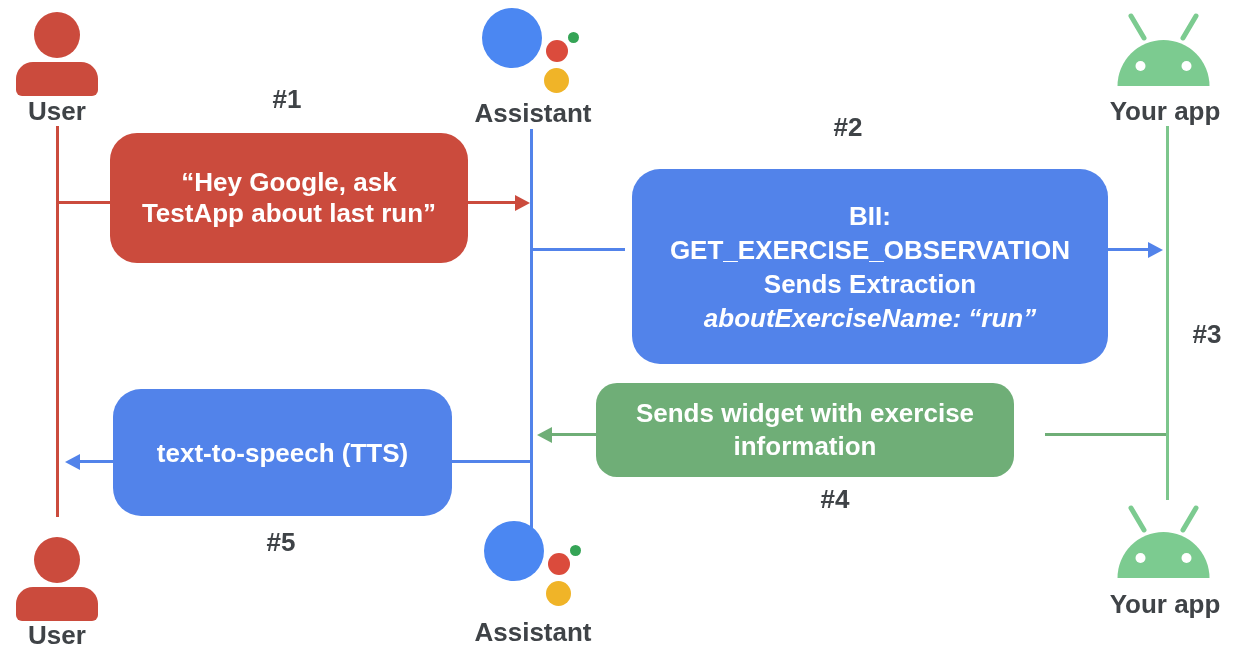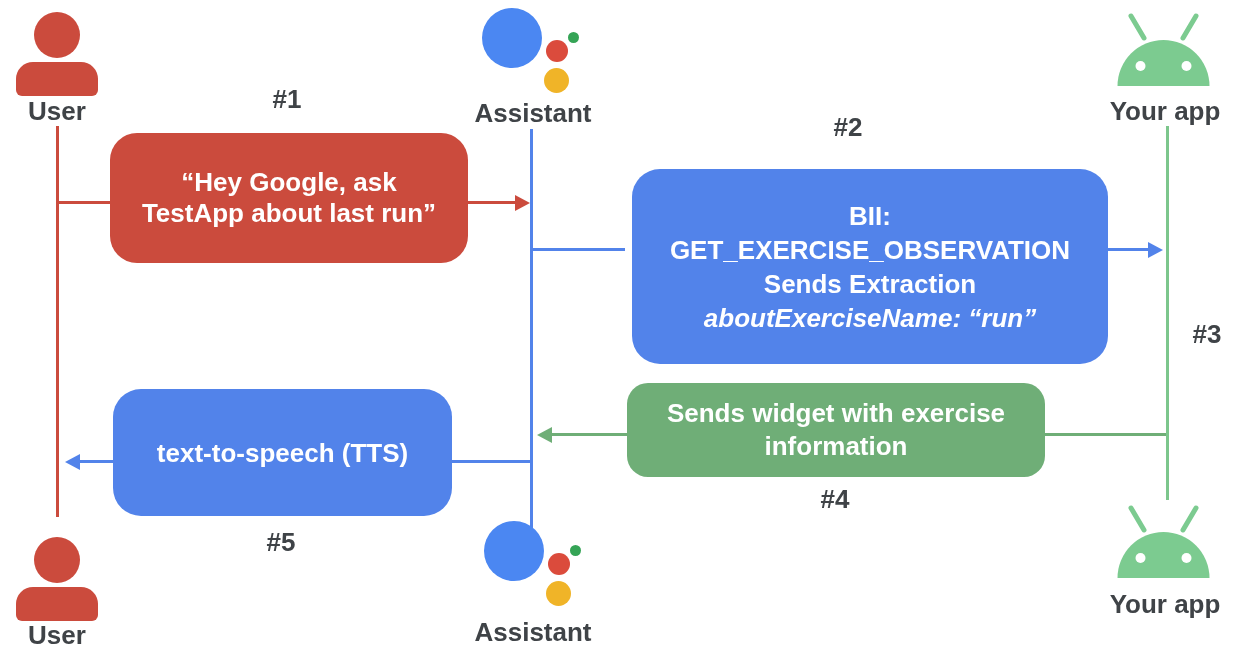--- a/index.html
+++ b/index.html
@@ -99,21 +99,21 @@
     <div class="ln" style="line-height:34px;">GET_EXERCISE_OBSERVATION</div>
     <div class="ln" style="line-height:34px;">Sends Extraction</div>
     <div class="ln" style="line-height:34px;font-style:italic;">aboutExerciseName: “run”</div>
   </div>
   <div class="seg blue" style="left:1101px;top:248px;width:48px;"></div>
   <div class="head-right blue" style="left:1148px;top:241.5px;"></div>
 
   <div class="step-label" style="left:1167px;top:319px;width:80px;">#3</div>
 
   <div class="seg green" style="left:1045px;top:433px;width:121px;"></div>
-  <div class="msg green-box" style="left:627px;top:383px;width:418px;height:94px;">
+  <div class="msg green-box" style="left:596px;top:383px;width:418px;height:94px;">
     <div class="ln" style="line-height:33px;">Sends widget with exercise</div>
     <div class="ln" style="line-height:33px;">information</div>
   </div>
   <div class="seg green" style="left:551px;top:433px;width:76px;"></div>
   <div class="head-left green" style="left:537px;top:426.5px;"></div>
   <div class="step-label" style="left:795px;top:484px;width:80px;">#4</div>
 
   <div class="seg blue" style="left:452px;top:460px;width:78px;"></div>
   <div class="msg blue-box" style="left:113px;top:389px;width:339px;height:127px;">
     <div class="ln" style="line-height:36px;">text-to-speech (TTS)</div>

